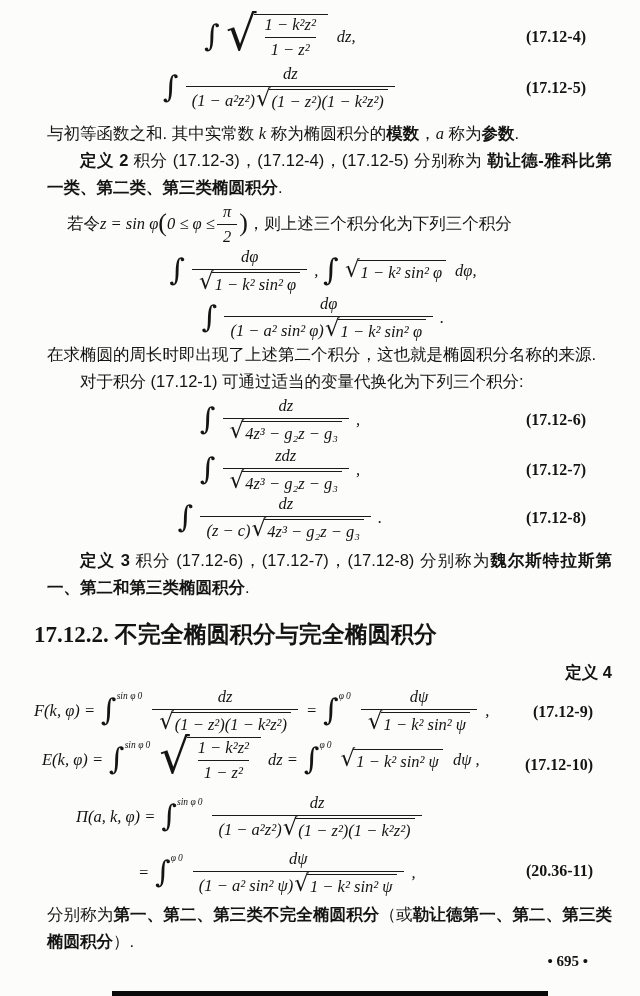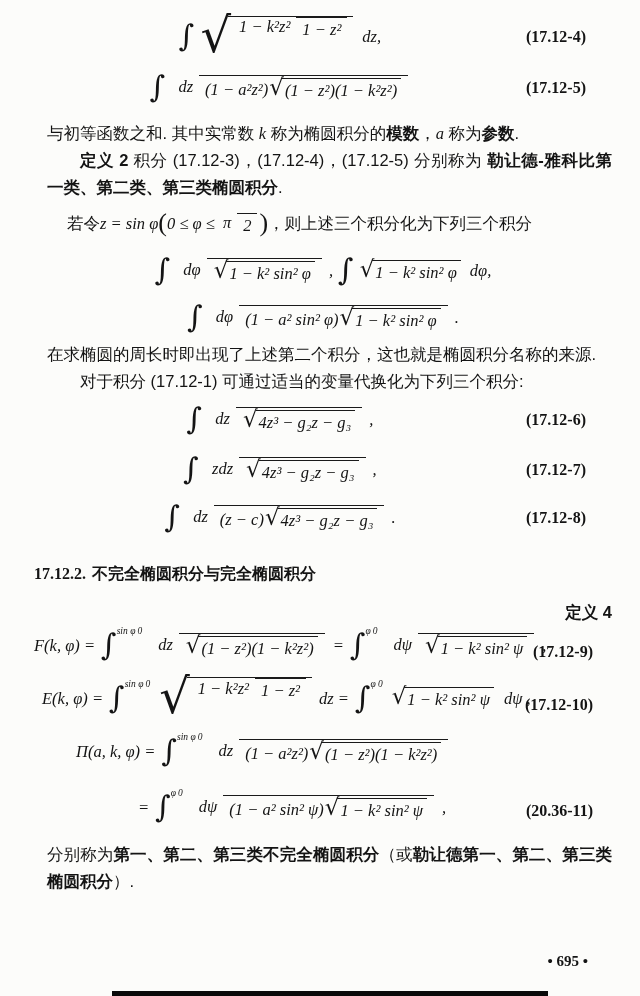--- a/index.html
+++ b/index.html
@@ -26,38 +26,38 @@
   .itg{font-family:"DejaVu Serif",serif;font-style:normal;font-size:30px;line-height:1;
        display:inline-block;transform:translateY(-1px);}
   .iw{display:inline-flex;align-items:center;}
   .ib{display:inline-flex;flex-direction:row;justify-content:space-between;height:38px;
       font-size:9.5px;font-family:"Liberation Serif","DejaVu Serif",serif;font-style:italic;
       margin-left:0px;margin-right:2px;line-height:1;}
   .ib .bsup{margin-top:0;}
   .ib .bsub{margin-bottom:1px;padding-left:2px;}
 
   
-  .frac{display:inline-flex;text-align:center;vertical-align:middle;margin:0 2px;align-items:center;}
+  .frac{display:inline-flex;flex-direction:column;text-align:center;vertical-align:middle;margin:0 2px;align-items:center;}
   .frac .fn{padding:0 6px 2px;align-self:center;}
   .frac .fd{border-top:1.4px solid #1a1a1a;padding:2px 6px 0;display:inline-flex;
             align-items:center;justify-content:center;}
 
   
   .sq{display:inline-flex;align-items:flex-start;margin:0 1px;}
   .rt{font-family:"DejaVu Sans",sans-serif;font-style:normal;font-size:23px;line-height:1;
       margin-right:-2px;margin-top:-2px;}
   .ovl{border-top:1.4px solid #1a1a1a;padding:2px 4px 0 3px;}
   .sq.tall .rt{font-size:48px;margin-top:-5px;margin-right:-3px;}
   .sq.tall .ovl{padding-top:0;}
 
   .bigp{font-size:26px;font-family:"Liberation Serif","DejaVu Serif",serif;
         font-style:normal;line-height:1;transform:translateY(-1px);}
 
   .indent{text-indent:2em;}
-  .sec-heading{font-size:16px;font-weight:bold;margin-top:18px;height:30px;line-height:30px;}
+  .sec-heading{font-size:23px;font-weight:bold;margin-top:18px;height:30px;line-height:30px;}
   .sec-heading .num{font-family:"Liberation Serif","DejaVu Serif",serif;margin-right:6px;}
   .def4{margin-top:12px;height:22px;line-height:22px;padding-left:2em;text-align:right;}
   .pagenum{position:absolute;right:52px;bottom:26px;
            font-family:"Liberation Serif","DejaVu Serif",serif;font-weight:bold;font-size:15px;}
   .bottom-bar{position:absolute;left:112px;bottom:0;width:436px;height:5px;background:#0a0a0a;}
 
   .h50{height:50px;} .h52{height:52px;} .h46{height:46px;} .h48{height:48px;}
   .h56{height:56px;} .h44{height:44px;}
   .mt6{margin-top:6px;} .mt4{margin-top:4px;} .mt8{margin-top:8px;}
   .phi-line{display:flex;align-items:center;height:46px;padding-left:2em;}
@@ -214,20 +214,23 @@
             <span class="rt">√</span>
             <span class="ovl math">4z³ − g₂z − g₃</span>
           </span>
         </span>
       </span>
       <span class="math">.</span>
     </div>
     <span class="eqnum">(17.12-8)</span>
   </div>
 
+  <div class="cn indent mt6">
+    <span class="b">定义 3</span><span>  积分 (17.12-6)，(17.12-7)，(17.12-8) 分别称为</span><span class="b">魏尔斯特拉斯第一、第二和第三类椭圆积分</span><span>.</span>
+  </div>
 
   <div class="sec-heading">
     <span class="num">17.12.2.</span><span>不完全椭圆积分与完全椭圆积分</span>
   </div>
 
   <div class="def4 b">
     <span>定义 4</span>
   </div>
 
   <div class="deq h50 mt4">

